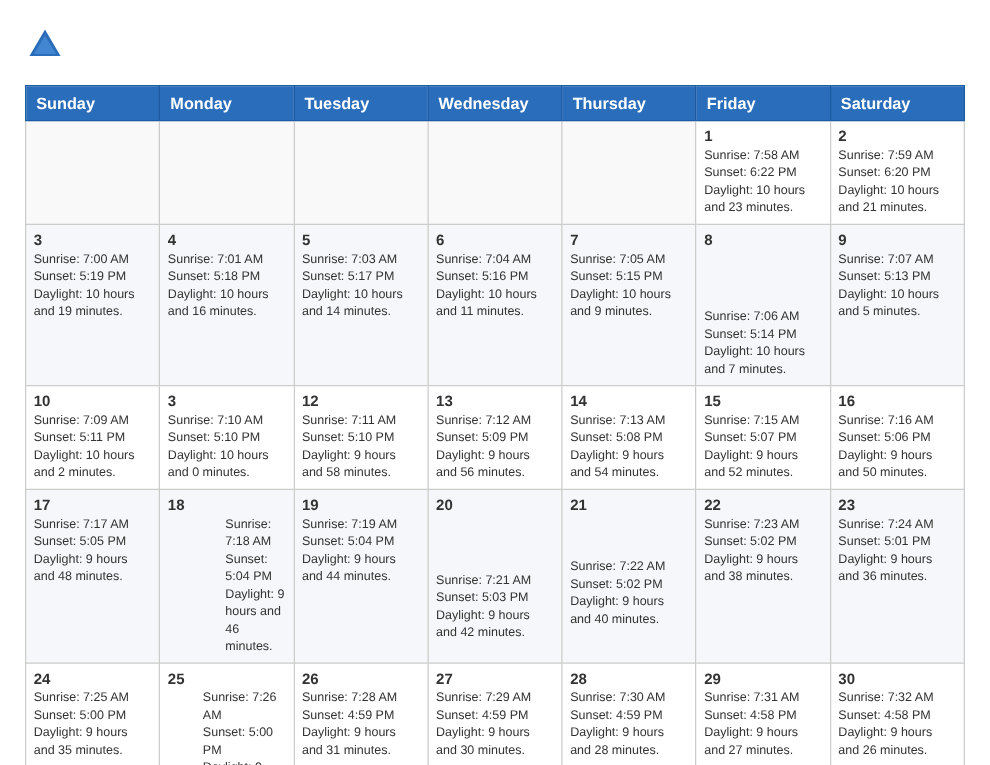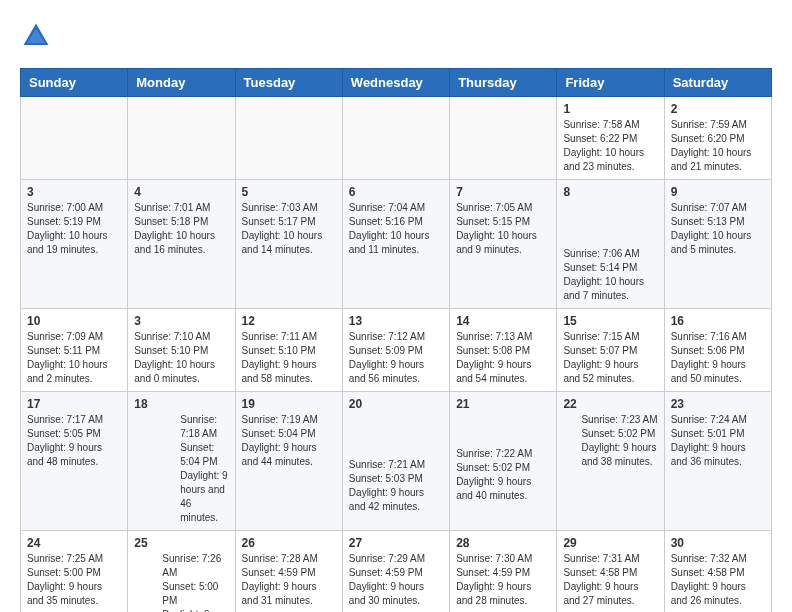--- a/index.html
+++ b/index.html
@@ -247,21 +247,21 @@
 Daylight: 9 hours and 42 minutes.</div>
         </td>
         <td>
           <span class="day-num">21</span>
           <div class="day-info" style="white-space: pre-line; margin-top: 36px;">Sunrise: 7:22 AM
 Sunset: 5:02 PM
 Daylight: 9 hours and 40 minutes.</div>
         </td>
         <td>
           <span class="day-num">22</span>
-          <div class="day-info" style="white-space: pre-line; margin-left: 18px;">Sunrise: 7:23 AM
+          <div class="day-info" style="white-space: pre-line;">Sunrise: 7:23 AM
 Sunset: 5:02 PM
 Daylight: 9 hours and 38 minutes.</div>
         </td>
         <td>
           <span class="day-num">23</span>
           <div class="day-info" style="white-space: pre-line;">Sunrise: 7:24 AM
 Sunset: 5:01 PM
 Daylight: 9 hours and 36 minutes.</div>
         </td>
       </tr>

